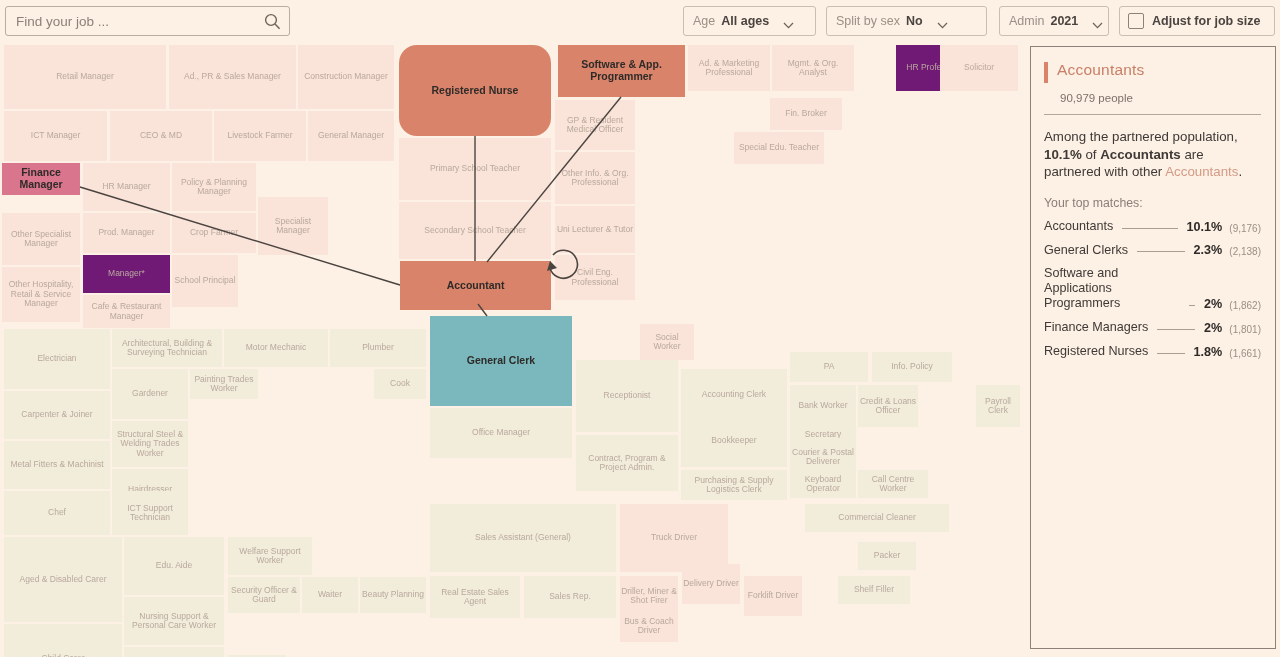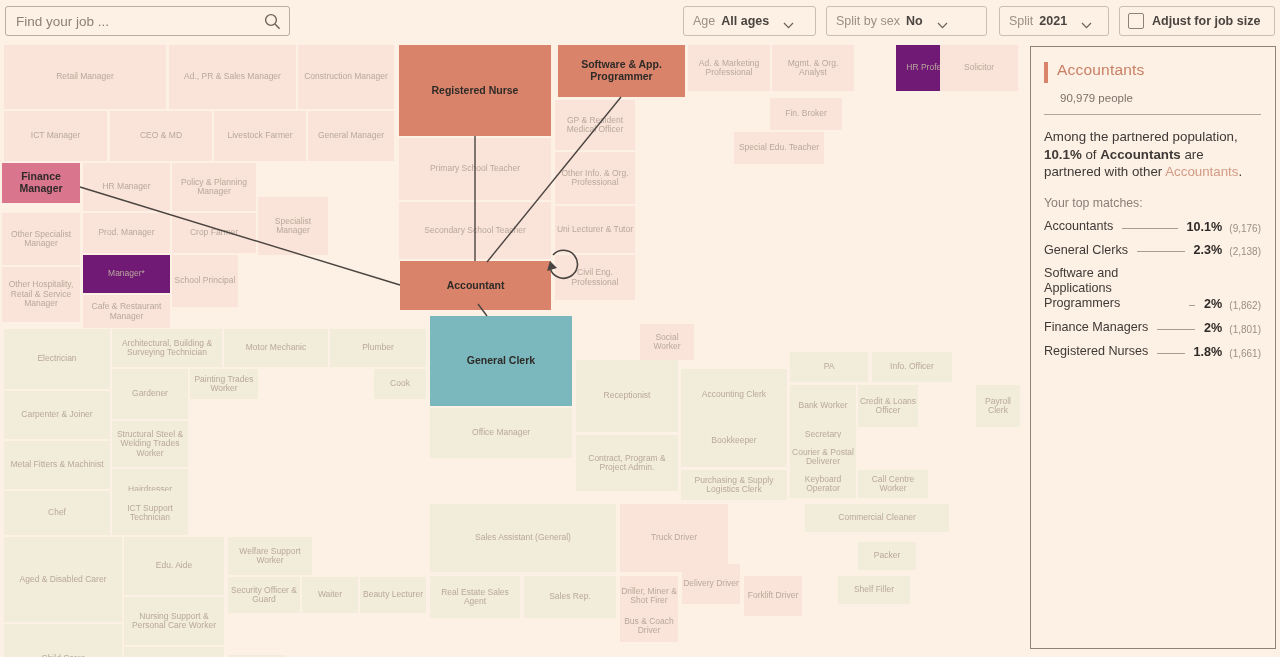--- a/index.html
+++ b/index.html
@@ -121,21 +121,21 @@
       <span class="lbl">Split by sex</span>
       <span class="val">No</span>
       <span class="chev">
         <svg viewBox="0 0 11 7" width="11" height="7">
             <polyline points="1,1 5.5,5.6 10,1" fill="none" stroke="#6e645c" stroke-width="1.3"></polyline>
           </svg>
       </span>
     </div>
 
     <div class="ctrl" id="ctrl-year">
-      <span class="lbl">Split</span>
+      <span class="lbl">Admin</span>
       <span class="val">2021</span>
       <span class="chev">
         <svg viewBox="0 0 11 7" width="11" height="7">
             <polyline points="1,1 5.5,5.6 10,1" fill="none" stroke="#6e645c" stroke-width="1.3"></polyline>
           </svg>
       </span>
     </div>
 
     <div class="ctrl" id="ctrl-adjust">
       <span class="cbox"></span>
@@ -282,21 +282,21 @@
       <div class="tile" style="left: 228px; top: 495px; width: 84px; height: 38px; background: rgb(242, 236, 219);">
         <span>Welfare Support Worker</span>
       </div>
       <div class="tile" style="left: 228px; top: 535px; width: 72px; height: 36px; background: rgb(242, 236, 219);">
         <span>Security Officer &amp; Guard</span>
       </div>
       <div class="tile" style="left: 302px; top: 535px; width: 56px; height: 36px; background: rgb(242, 236, 219);">
         <span>Waiter</span>
       </div>
       <div class="tile" style="left: 360px; top: 535px; width: 66px; height: 36px; background: rgb(242, 236, 219);">
-        <span>Beauty Lecturer</span>
+        <span>Beauty Planning</span>
       </div>
       <div class="tile" style="left: 124px; top: 555px; width: 100px; height: 48px; background: rgb(242, 236, 219);">
         <span>Nursing Support &amp; Personal Care Worker</span>
       </div>
       <div class="tile" style="left: 4px; top: 582px; width: 118px; height: 70px; background: rgb(242, 236, 219);">
         <span>Child Carer</span>
       </div>
       <div class="tile" style="left: 124px; top: 605px; width: 100px; height: 47px; background: rgb(242, 236, 219);"></div>
       <div class="tile" style="left: 228px; top: 613px; width: 58px; height: 39px; background: rgb(242, 236, 219);"></div>
       <div class="tile" style="left: 430px; top: 366px; width: 142px; height: 50px; background: rgb(242, 236, 219);">
@@ -305,21 +305,21 @@
       <div class="tile" style="left: 576px; top: 318px; width: 102px; height: 72px; background: rgb(242, 236, 219);">
         <span>Receptionist</span>
       </div>
       <div class="tile" style="left: 681px; top: 327px; width: 106px; height: 52px; background: rgb(242, 236, 219);">
         <span>Accounting Clerk</span>
       </div>
       <div class="tile" style="left: 790px; top: 310px; width: 78px; height: 30px; background: rgb(242, 236, 219);">
         <span>PA</span>
       </div>
       <div class="tile" style="left: 872px; top: 310px; width: 80px; height: 30px; background: rgb(242, 236, 219);">
-        <span>Info. Officer</span>
+        <span>Info. Policy</span>
       </div>
       <div class="tile" style="left: 790px; top: 343px; width: 66px; height: 42px; background: rgb(242, 236, 219);">
         <span>Bank Worker</span>
       </div>
       <div class="tile" style="left: 858px; top: 343px; width: 60px; height: 42px; background: rgb(242, 236, 219);">
         <span>Credit &amp; Loans Officer</span>
       </div>
       <div class="tile" style="left: 976px; top: 343px; width: 44px; height: 42px; background: rgb(242, 236, 219);">
         <span>Payroll Clerk</span>
       </div>
@@ -370,33 +370,33 @@
       </div>
       <div class="tile" style="left: 744px; top: 534px; width: 58px; height: 40px; background: rgb(250, 227, 216);">
         <span>Forklift Driver</span>
       </div>
       <div class="tile" style="left: 838px; top: 534px; width: 72px; height: 28px; background: rgb(242, 236, 219);">
         <span>Shelf Filler</span>
       </div>
       <div class="tile" style="left: 620px; top: 568px; width: 58px; height: 32px; background: rgb(250, 227, 216);">
         <span>Bus &amp; Coach Driver</span>
       </div>
-      <div class="tile lit big" style="left: 399px; top: 3px; width: 152px; height: 91px; background: rgb(217, 132, 106);">
+      <div class="tile lit big" style="left: 399px; top: 3px; width: 152px; height: 91px; background: rgb(217, 132, 106); border-radius: 18px;">
         <span>Registered Nurse</span>
       </div>
       <div class="tile lit big" style="left: 558px; top: 3px; width: 127px; height: 52px; background: rgb(217, 132, 106);">
         <span>Software &amp; App. Programmer</span>
       </div>
       <div class="tile lit big" style="left: 400px; top: 219px; width: 151px; height: 49px; background: rgb(217, 132, 106);">
         <span>Accountant</span>
       </div>
       <div class="tile lit big" style="left: 430px; top: 274px; width: 142px; height: 90px; background: rgb(122, 184, 189);">
         <span>General Clerk</span>
       </div>
-      <div class="tile lit big" style="left: 2px; top: 121px; width: 78px; height: 40px; background: rgb(217, 117, 140);">
+      <div class="tile lit big" style="left: 2px; top: 121px; width: 78px; height: 32px; background: rgb(217, 117, 140);">
         <span>Finance Manager</span>
       </div>
     </div>
 
   <svg id="links" viewBox="0 0 1022 615" width="1022" height="615">
     <g stroke="#4a4440" fill="none" stroke-width="1.4">
       <line x1="80" y1="145" x2="400" y2="243"></line>
       <line x1="475" y1="94" x2="475" y2="219"></line>
       <line x1="621" y1="55" x2="487" y2="220"></line>
       <line x1="487" y1="274" x2="478" y2="262"></line>

